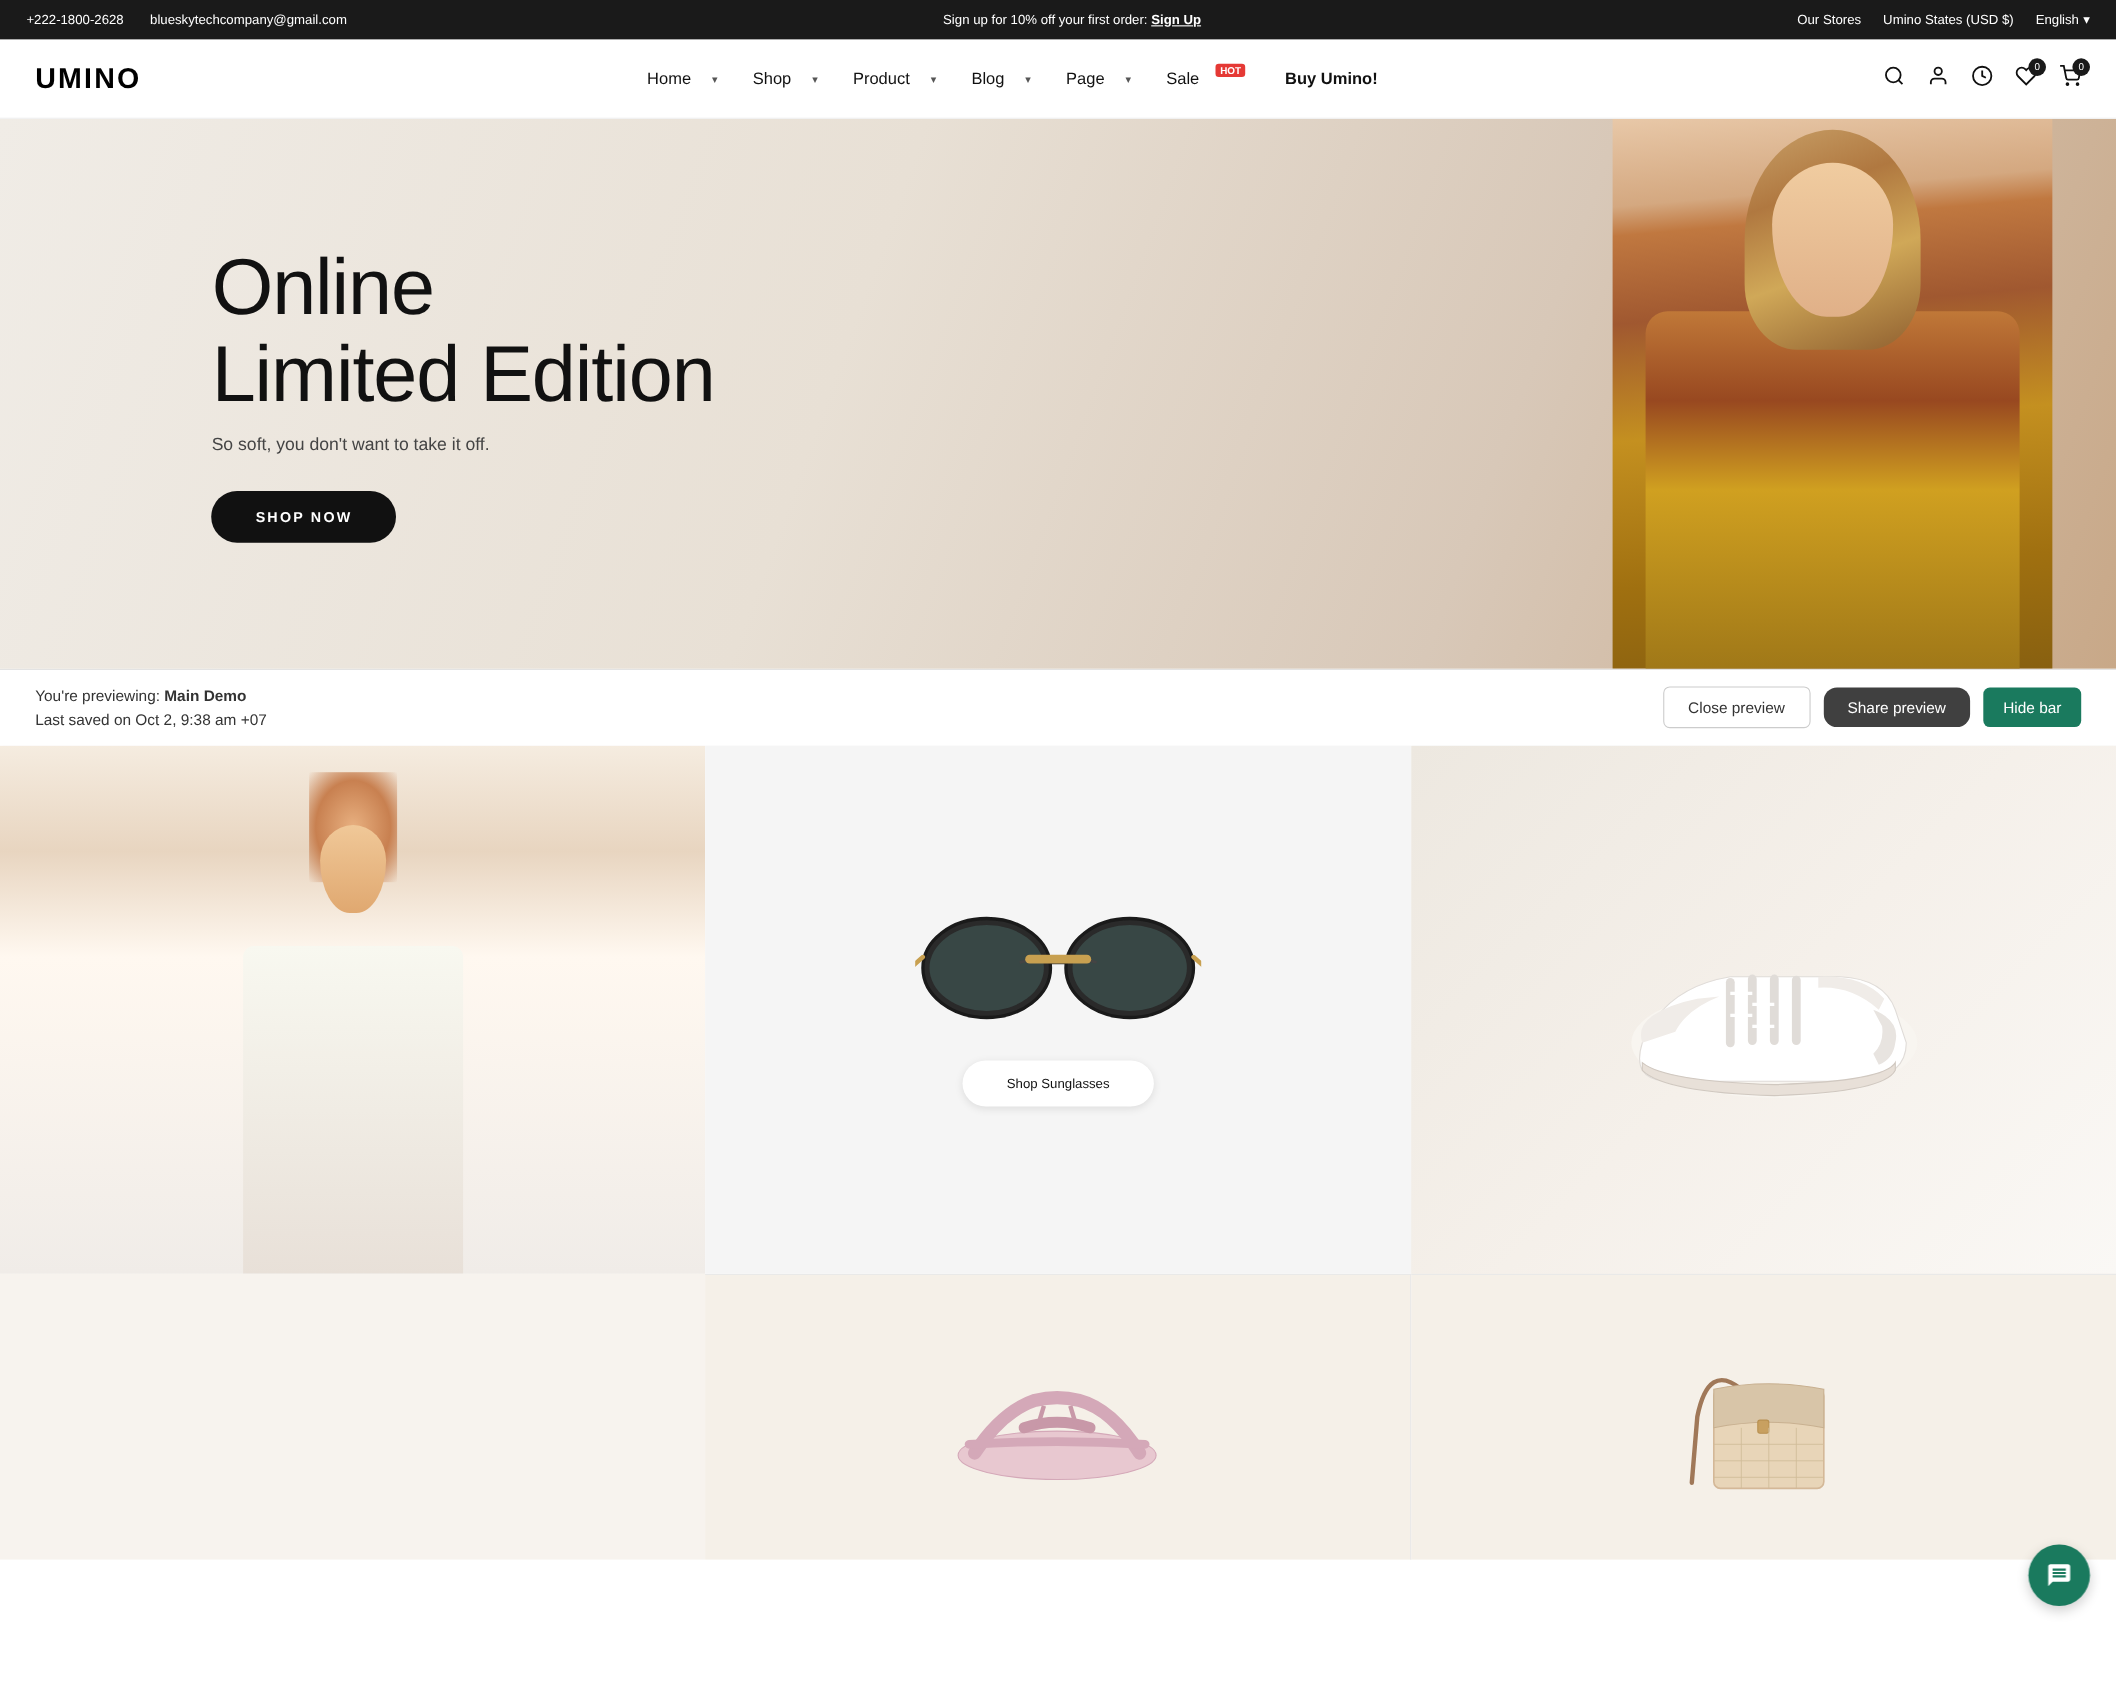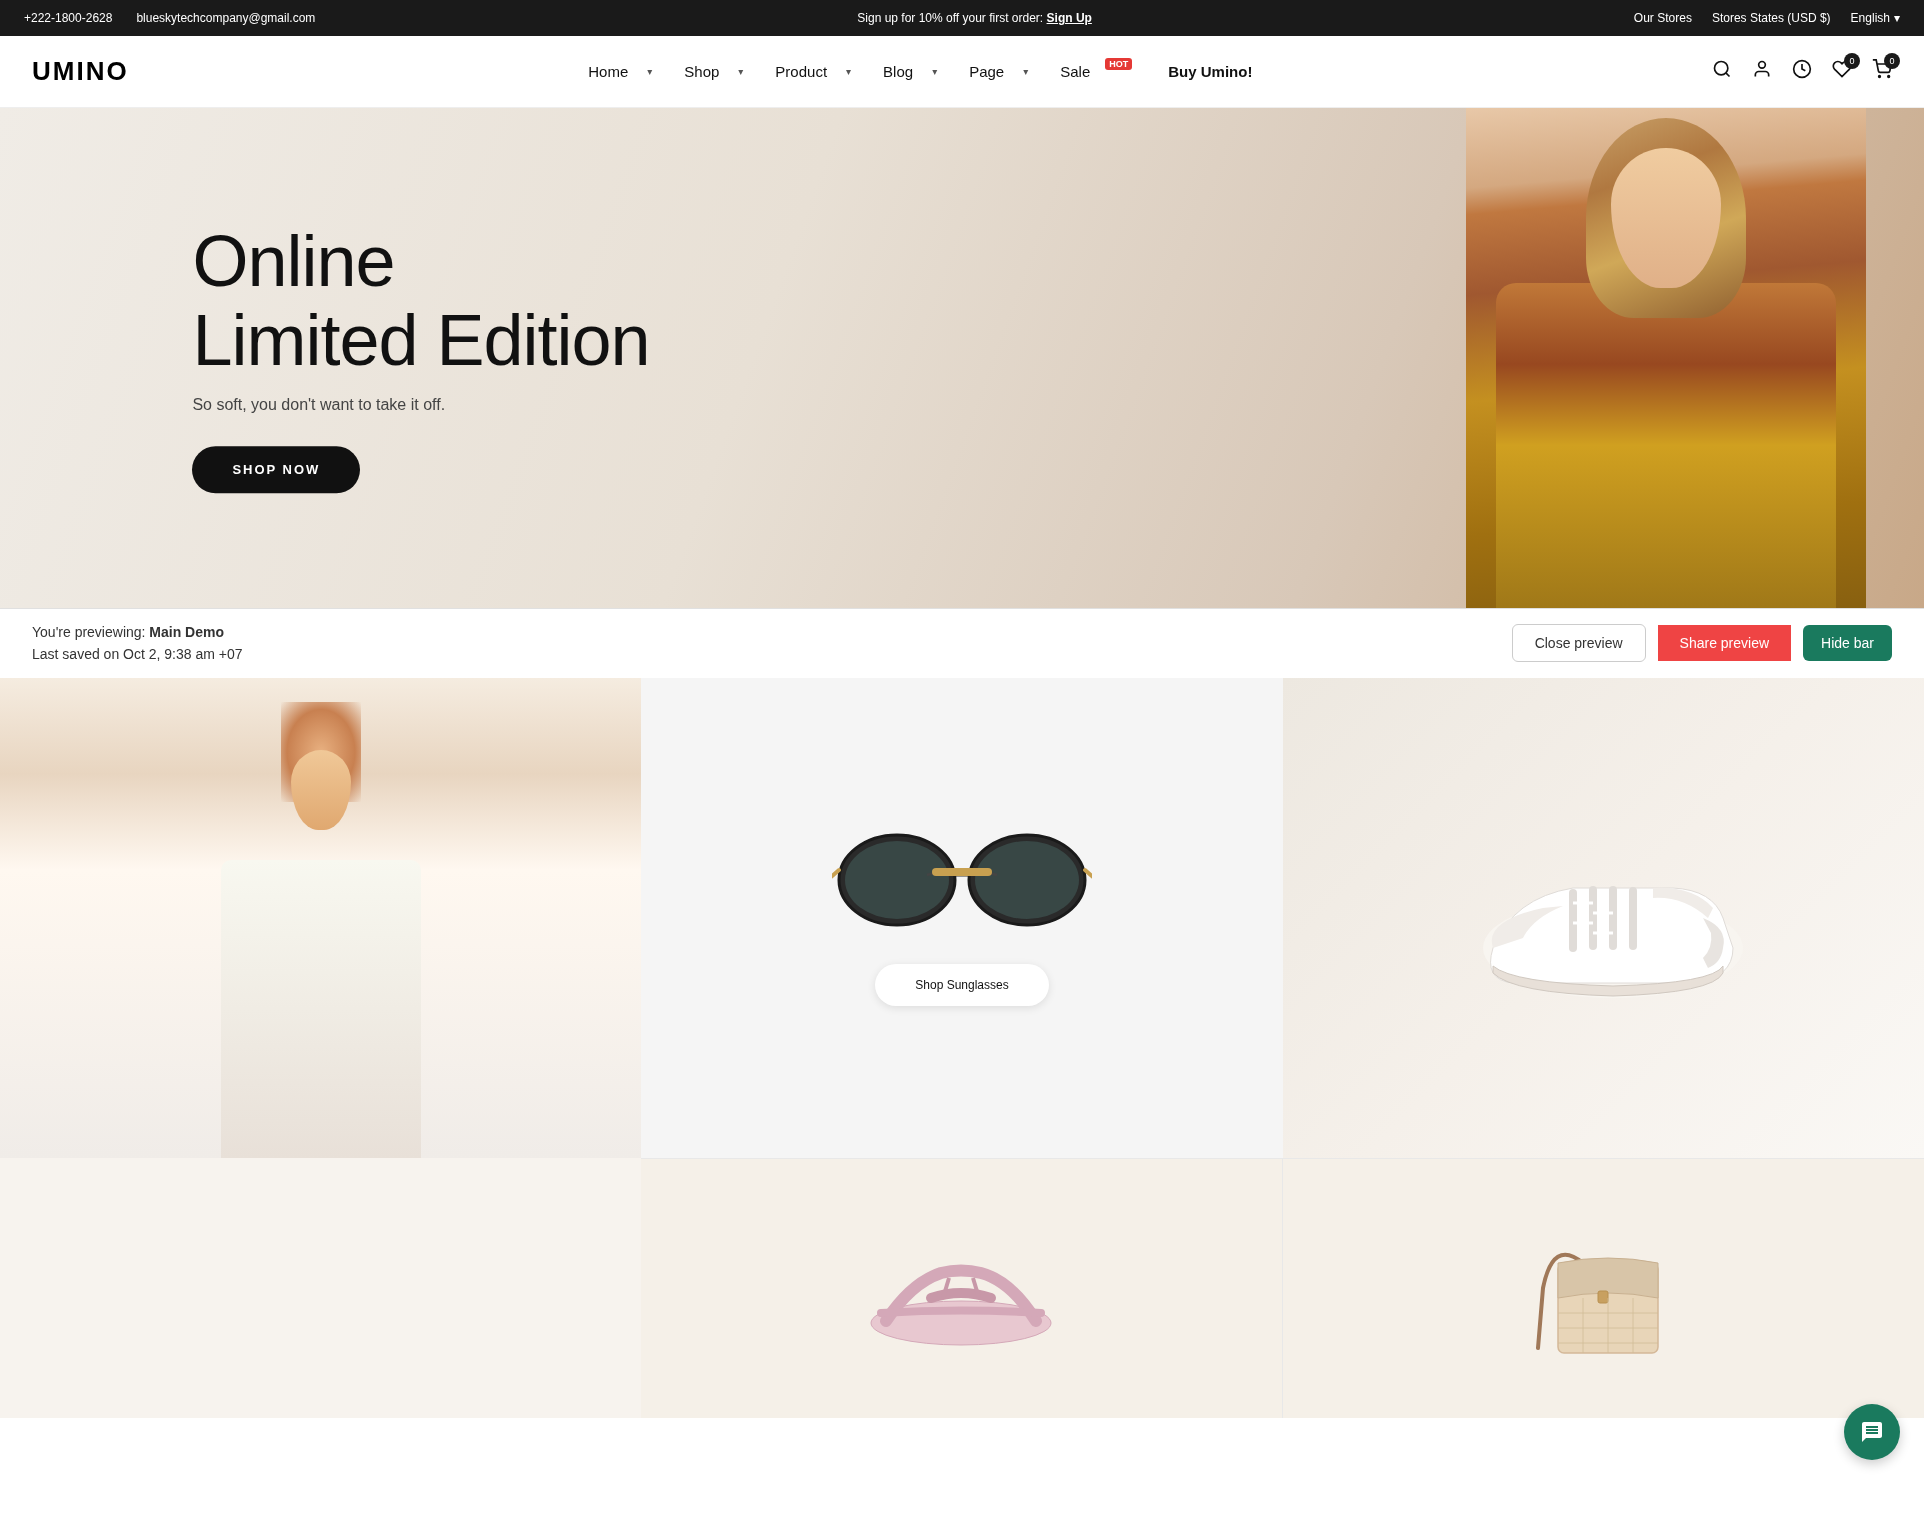--- a/index.html
+++ b/index.html
@@ -156,25 +156,25 @@
     .btn-close-preview {
       border: 1px solid #ccc;
       background: #fff;
       padding: 10px 22px;
       border-radius: 6px;
       font-size: 14px;
       cursor: pointer;
       color: #333;
     }
     .btn-share-preview {
-      background: #ef4444;
+      background: #404040;
       color: #fff;
       border: none;
       padding: 10px 22px;
-      border-radius: 0;
+      border-radius: 12px;
       font-size: 14px;
       cursor: pointer;
       font-weight: 500;
     }
     .btn-hide-bar {
       background: #1a7a5e;
       color: #fff;
       border: none;
       padding: 10px 18px;
       border-radius: 6px;
@@ -258,21 +258,21 @@
   <div class="top-bar-left">
     <span>+222-1800-2628</span>
     <span>blueskytechcompany@gmail.com</span>
   </div>
   <div class="top-bar-center">
     <span>Sign up for 10% off your first order:</span>
     <a>Sign Up</a>
   </div>
   <div class="top-bar-right">
     <span>Our Stores</span>
-    <span>Stores States (USD $)</span>
+    <span>Umino States (USD $)</span>
     <span class="lang">
       <span>English</span>
       <span>▾</span>
     </span>
   </div>
 </div>
 
 <nav class="nav">
   <div class="nav-logo">UMINO</div>
   <ul class="nav-links">

